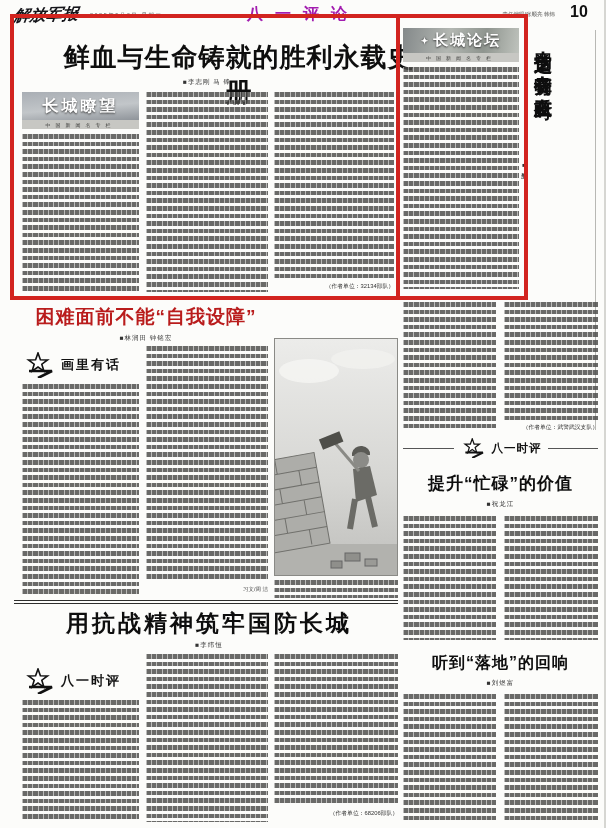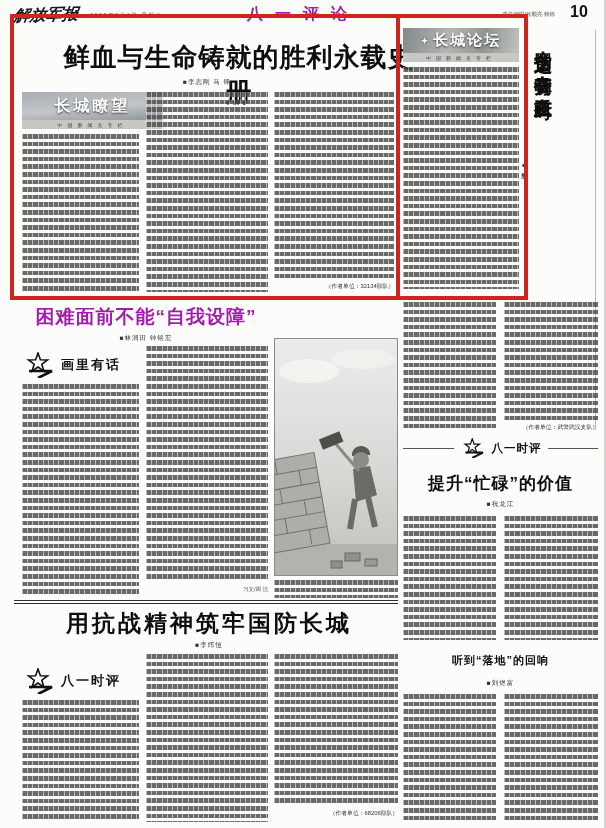--- a/index.html
+++ b/index.html
@@ -11,23 +11,23 @@
   .masthead{font-family:"DejaVu Serif",serif;font-style:italic;font-weight:bold;
             font-size:16px;transform:skewX(-9deg) rotate(-2deg);color:#15151a;}
   .date{font-size:5.5px;color:#5a5a58;letter-spacing:1.5px;}
   .section-title{font-size:16px;font-weight:bold;letter-spacing:12px;text-align:center;color:#a21caf;}
   .editors{font-size:5.5px;color:#4a4a48;text-align:right;}
   .pagenum{font-size:16px;font-weight:bold;color:#111;}
   
   .annot{border:4px solid #d2241f;pointer-events:none;z-index:30;}
   
   .headline-main{font-size:26px;font-weight:bold;letter-spacing:1px;text-align:center;color:#0e0e0e;margin-left:32px;}
-  .headline-mid{font-size:19px;font-weight:bold;letter-spacing:1px;color:#a21caf;text-align:center;}
+  .headline-mid{font-size:19px;font-weight:bold;letter-spacing:1px;color:#b91c1c;text-align:center;}
   .headline-bottom{font-size:23px;font-weight:bold;letter-spacing:3px;text-align:center;color:#0e0e0e;}
-  .headline-right{font-size:11px;font-weight:bold;letter-spacing:1px;text-align:center;color:#0e0e0e;}
+  .headline-right{font-size:16px;font-weight:bold;letter-spacing:1px;text-align:center;color:#0e0e0e;}
   .byline{font-size:6.5px;color:#333;text-align:center;letter-spacing:1px;}
   .attr{font-size:5.8px;color:#333;text-align:right;}
   
   .greek{background-image:
       repeating-linear-gradient(to right, rgba(252,252,250,.55) 0 1px, rgba(252,252,250,0) 1px 5.2px),
       repeating-linear-gradient(to bottom, #4b4b49 0 4.6px, rgba(0,0,0,0) 4.6px 7.6px);
       opacity:.82;}
   
   .photo-badge{display:flex;flex-direction:column;overflow:hidden;}
   .photo-badge .photo{flex:1;display:flex;align-items:center;justify-content:center;
@@ -61,21 +61,21 @@
   <div class="abs section-title" style="left:223px;top:4px;width:160px;">八一评论</div>
   <div class="abs editors" style="left:430px;top:11px;width:125px;">责任编辑/张顺亮 韩炜</div>
   <div class="abs pagenum" style="left:570px;top:3px;">10</div>
 
   <div class="abs annot" style="left:10px;top:14px;width:382px;height:278px;"></div>
   <div class="abs annot" style="left:396px;top:14px;width:124px;height:278px;"></div>
 
   <div class="abs headline-main" style="left:24px;top:40px;width:366px;">鲜血与生命铸就的胜利永载史册</div>
   <div class="abs byline" style="left:24px;top:78px;width:366px;">■李志刚 马 锋</div>
 
-  <div class="abs photo-badge" style="left:22px;top:92px;width:141px;height:37px;">
+  <div class="abs photo-badge" style="left:22px;top:92px;width:117px;height:37px;">
     <div class="photo photo1">
       <span>长城瞭望</span>
     </div>
     <div class="strip">中国新闻名专栏</div>
   </div>
 
   <div class="abs greek" style="left:22px;top:134px;width:117px;height:158px;"></div>
   <div class="abs greek" style="left:146px;top:92px;width:122px;height:200px;"></div>
   <div class="abs greek" style="left:274px;top:92px;width:120px;height:186px;"></div>
   <div class="abs attr" style="left:274px;top:282px;width:120px;">（作者单位：32134部队）</div>

